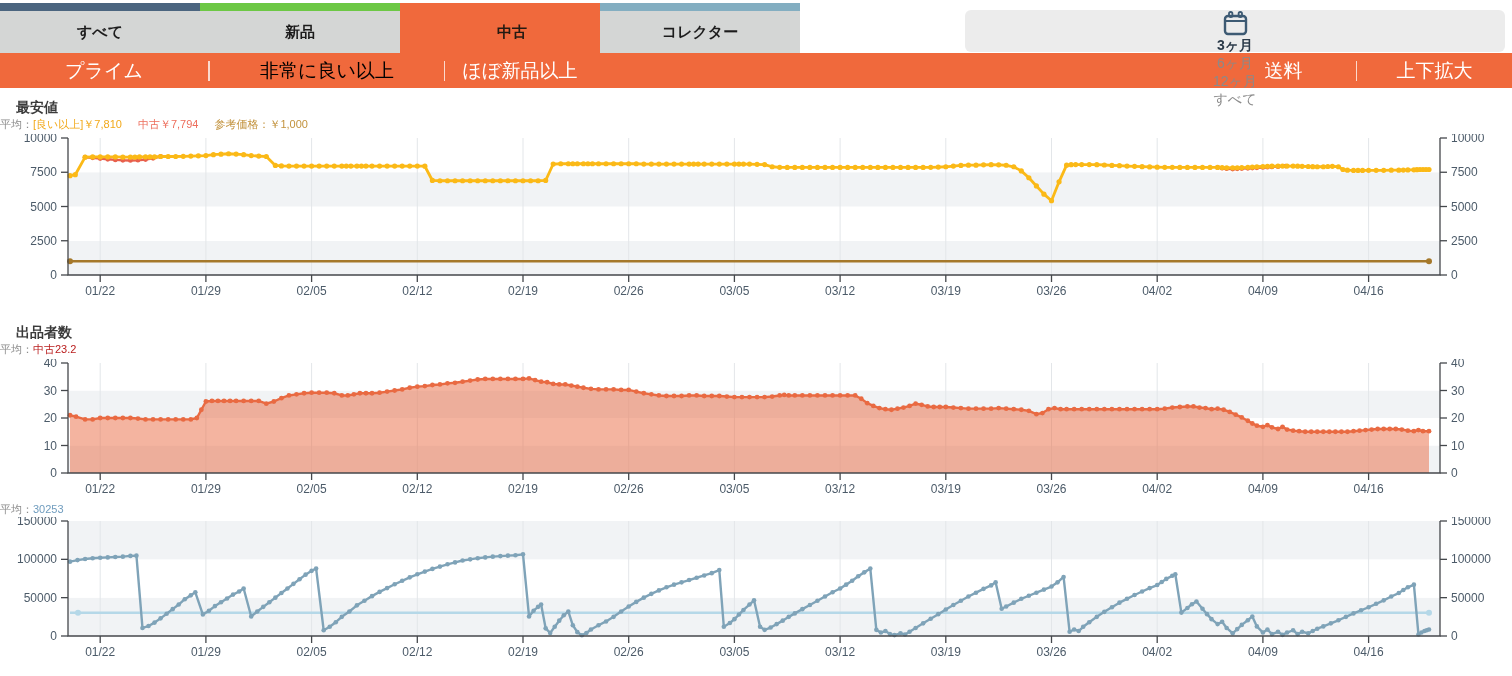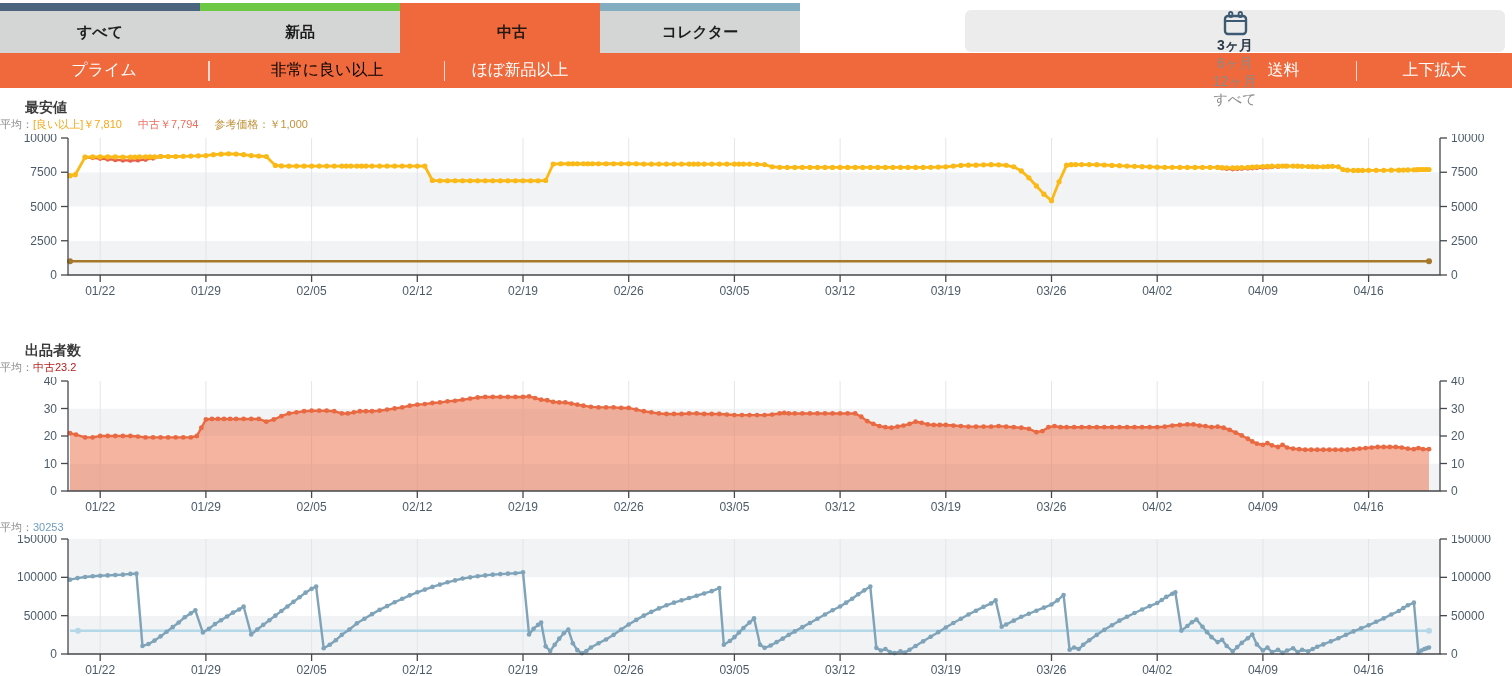--- a/index.html
+++ b/index.html
@@ -22,39 +22,39 @@
     position:absolute; top:10px; right:7px; width:540px; height:42px;
     background:#ececec; border-radius:6px; display:flex; align-items:center;flex-direction:column;
   }
   .range-icon-slot { width:70px; display:flex; align-items:center; justify-content:center; }
   .range-opt { flex:1; text-align:center; font-size:14px; color:#8a8a8a; cursor:pointer; }
   .range-opt.active { color:#2b3a49; font-weight:bold; }
   .range-sep { width:1px; height:22px; background:#d4d4d4; }
   
   .cond-bar {
     height:35px; display:flex; align-items:center;
-    color:#fff; font-size:16px; width:1512px;
+    color:#fff; font-size:19px; width:1512px;
   }
   .cond-item { text-align:center; cursor:pointer; }
   .cond-sep { width:1px; height:20px; background:rgba(255,255,255,.75); }
   .cw1 { width:208px; } .cw2 { width:190px; } .cw3 { width:234px; } .cw4 { width:150px; }
   .cw5 { width:145px; } .cw6 { width:155px; }
   .cond-spacer { flex:1; }
   .cond-item.active .pill {
     display:inline-block; background:#fff; border-radius:14px;
     padding:3px 40px; font-weight:bold;
   }
   
   .chart-section { position:relative; }
-  .sec-title { font-size:14px; font-weight:bold; color:#3a3a3a; padding-left:25px; height:18px; line-height:18px; }
+  .sec-title { font-size:14px; font-weight:bold; color:#3a3a3a; padding-left:16px; height:18px; line-height:18px; }
   .sec-sub { text-align:left; font-size:11px; height:18px; line-height:16px; }
   .sec-sub span { margin:0; }
   .sec-sub .gap { margin-left:16px; }
   svg { display:block; }
-  .m1 { margin-top:10px; } .m2 { margin-top:40px; } .m3 { margin-top:2px; }
+  .m1 { margin-top:10px; } .m2 { margin-top:22px; } .m3 { margin-top:2px; }
   .sub3 { height:16px; }
 </style>
 </head>
 <body>
 
 <div class="tabs-row">
   <div class="tab" style="border-top-color: rgb(75, 101, 127);">
     <span>すべて</span>
   </div>
   <div class="tab" style="border-top-color: rgb(109, 200, 69);">

